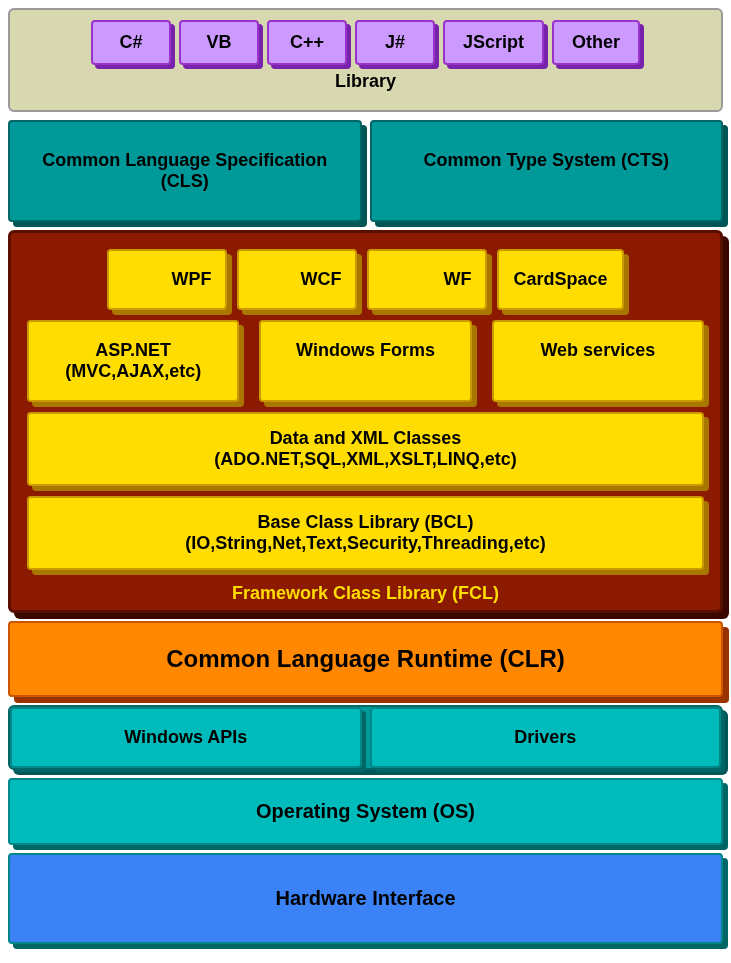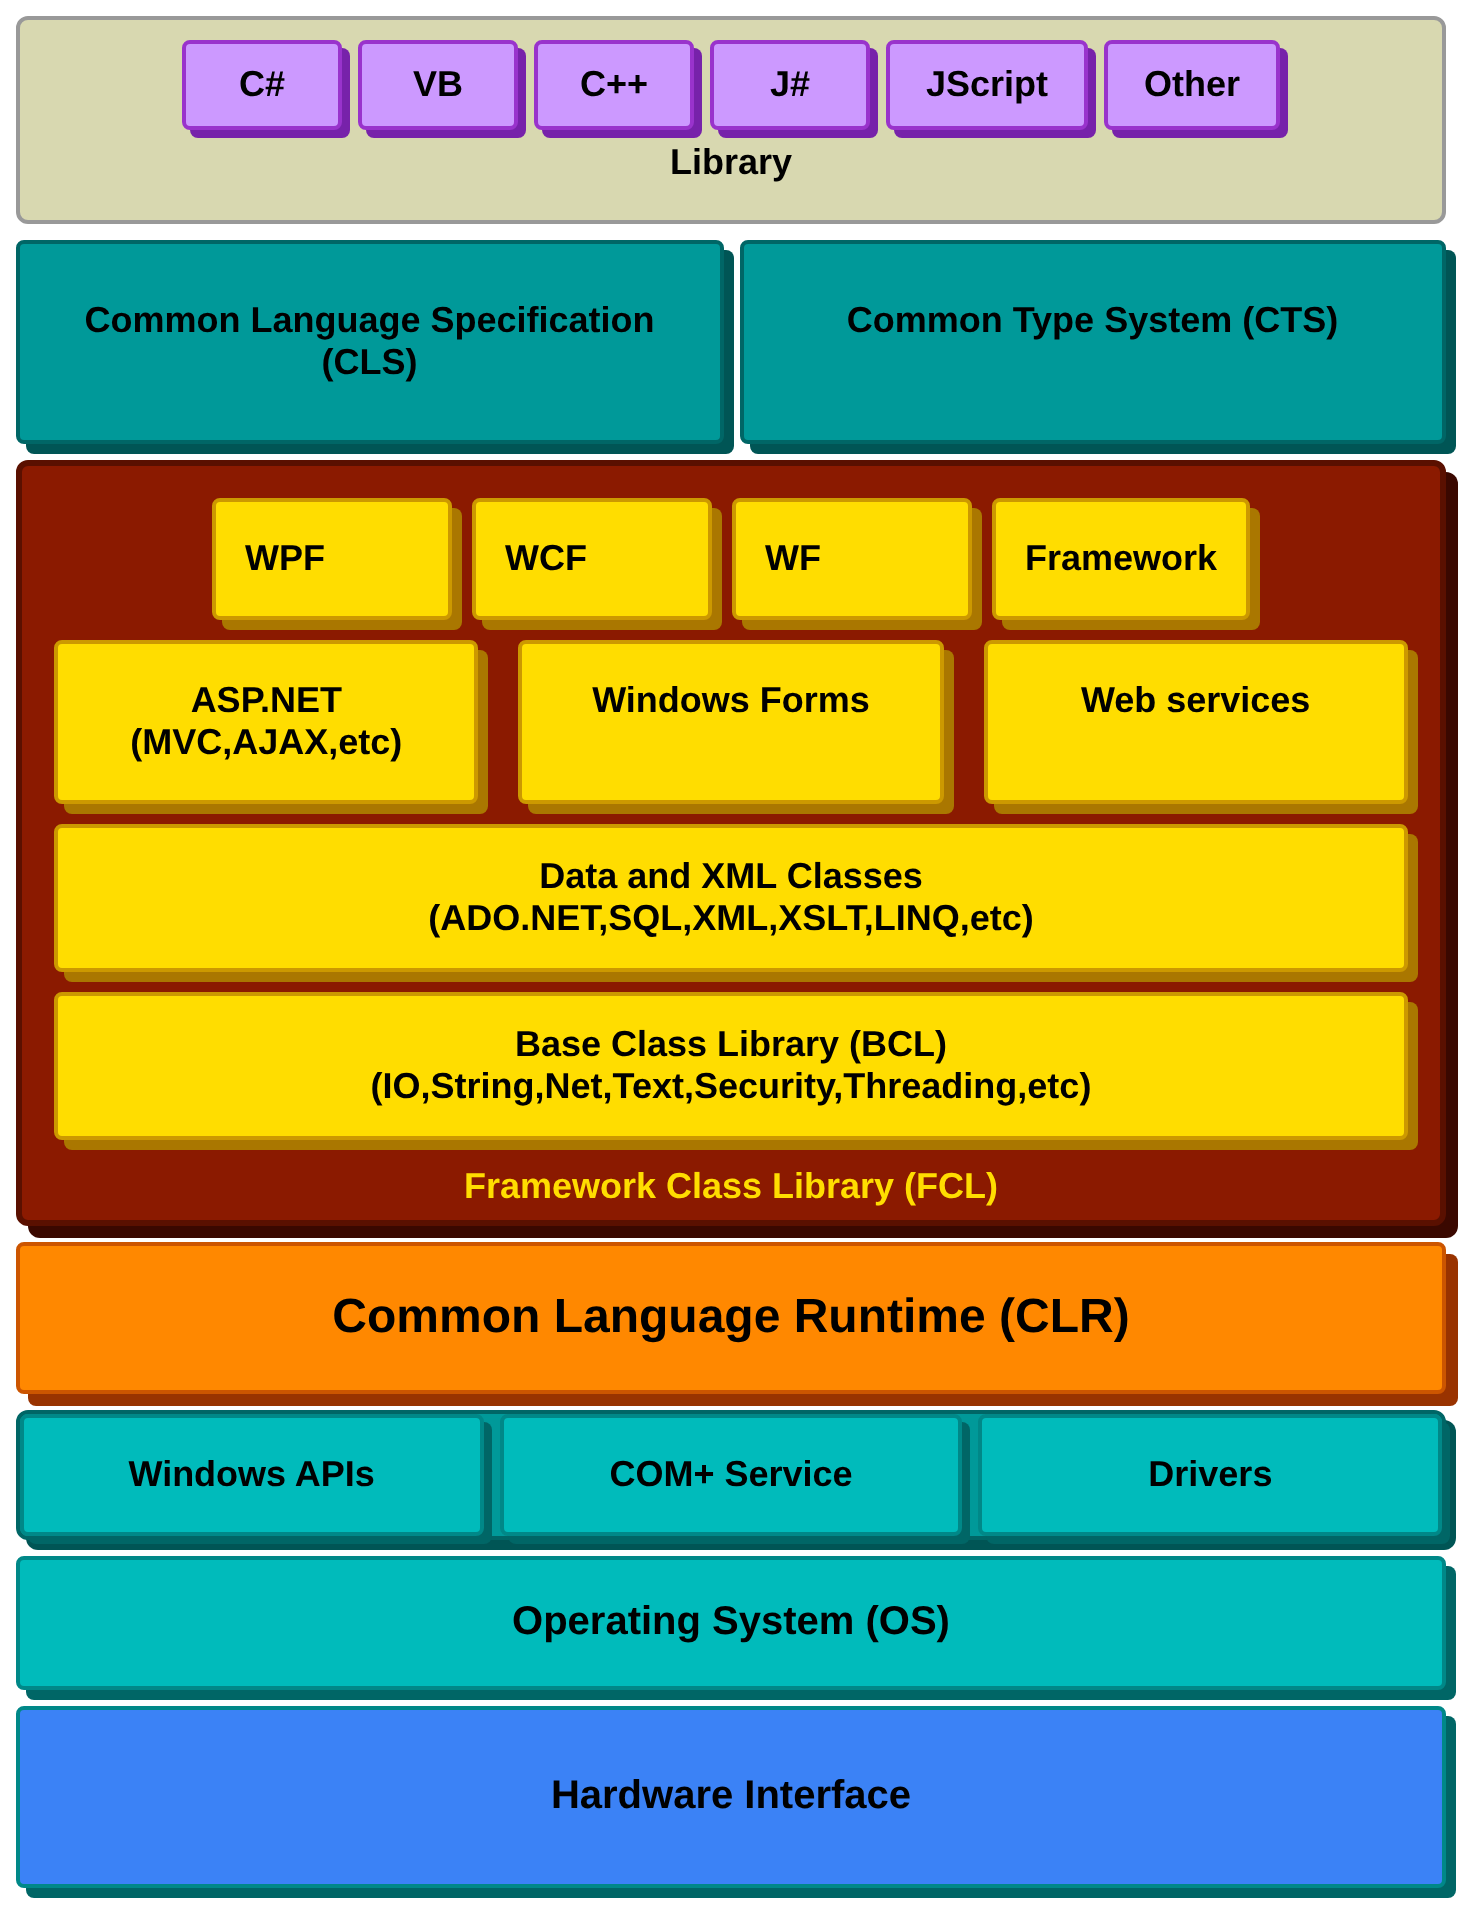--- a/index.html
+++ b/index.html
@@ -95,21 +95,21 @@
     }
     .yellow-box {
       background: #ffdd00;
       border: 2px solid #cc9900;
       border-radius: 4px;
       padding: 18px 14px;
       font-size: 18px;
       font-weight: bold;
       color: #000;
       box-shadow: 5px 5px 0 #aa7700;
-      text-align: left;
+      text-align: right;
       min-width: 120px;
     }
     .yellow-box-wide {
       background: #ffdd00;
       border: 2px solid #cc9900;
       border-radius: 4px;
       padding: 18px 14px;
       font-size: 18px;
       font-weight: bold;
       color: #000;
@@ -226,21 +226,21 @@
   <div class="cls-box">Common Language Specification (CLS)</div>
   <div class="cts-box">Common Type System (CTS)</div>
 </div>
 
 <div class="fcl-container">
 
   <div class="fcl-row1">
     <div class="yellow-box">WPF</div>
     <div class="yellow-box">WCF</div>
     <div class="yellow-box">WF</div>
-    <div class="yellow-box">Framework</div>
+    <div class="yellow-box">CardSpace</div>
   </div>
 
   <div class="fcl-row2">
     <div class="yellow-box-wide">ASP.NET<br>(MVC,AJAX,etc)</div>
     <div class="yellow-box-wide">Windows Forms</div>
     <div class="yellow-box-wide">Web services</div>
   </div>
 
   <div class="fcl-row3">
     <div class="yellow-box-full">
@@ -254,19 +254,18 @@
     </div>
   </div>
 
   <div class="fcl-label">Framework Class Library (FCL)</div>
 </div>
 
 <div class="clr-box">Common Language Runtime (CLR)</div>
 
 <div class="apis-row">
   <div class="api-box">Windows APIs</div>
-  <div class="api-box">COM+ Service</div>
   <div class="api-box">Drivers</div>
 </div>
 
 <div class="os-box">Operating System (OS)</div>
 
 <div class="hw-box">Hardware Interface</div>
 
 </body></html>

